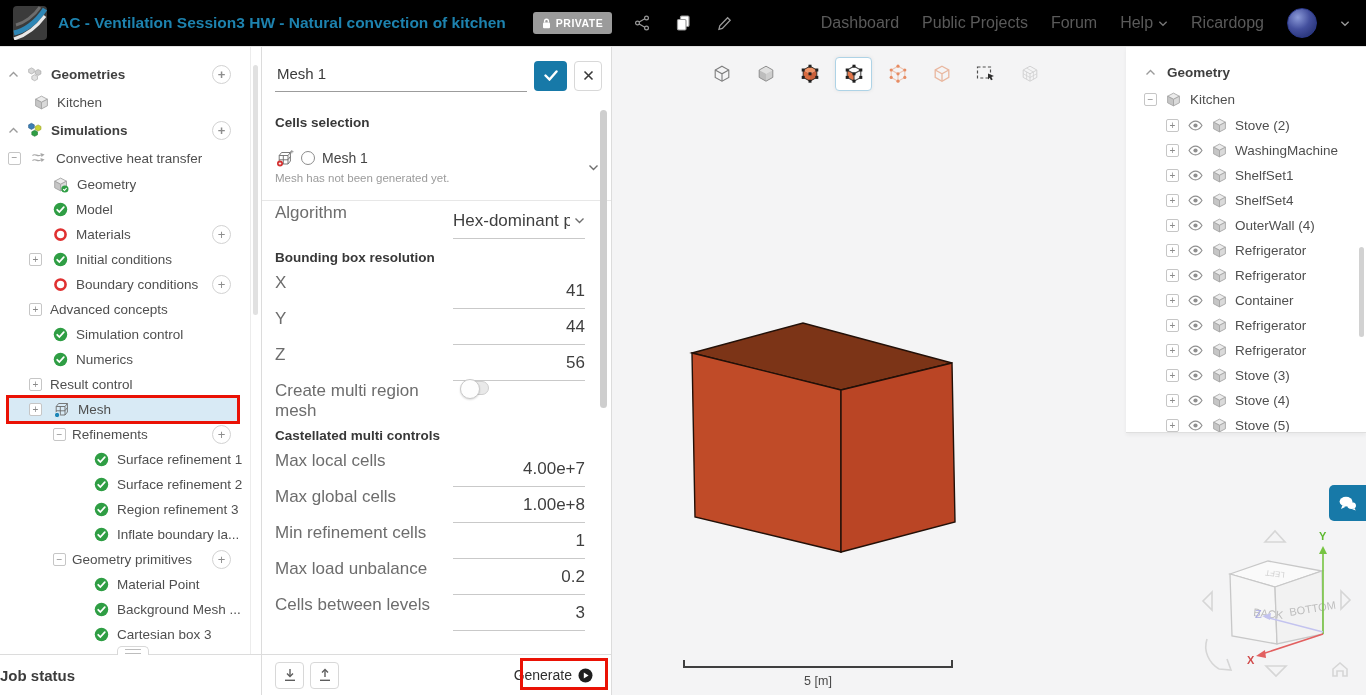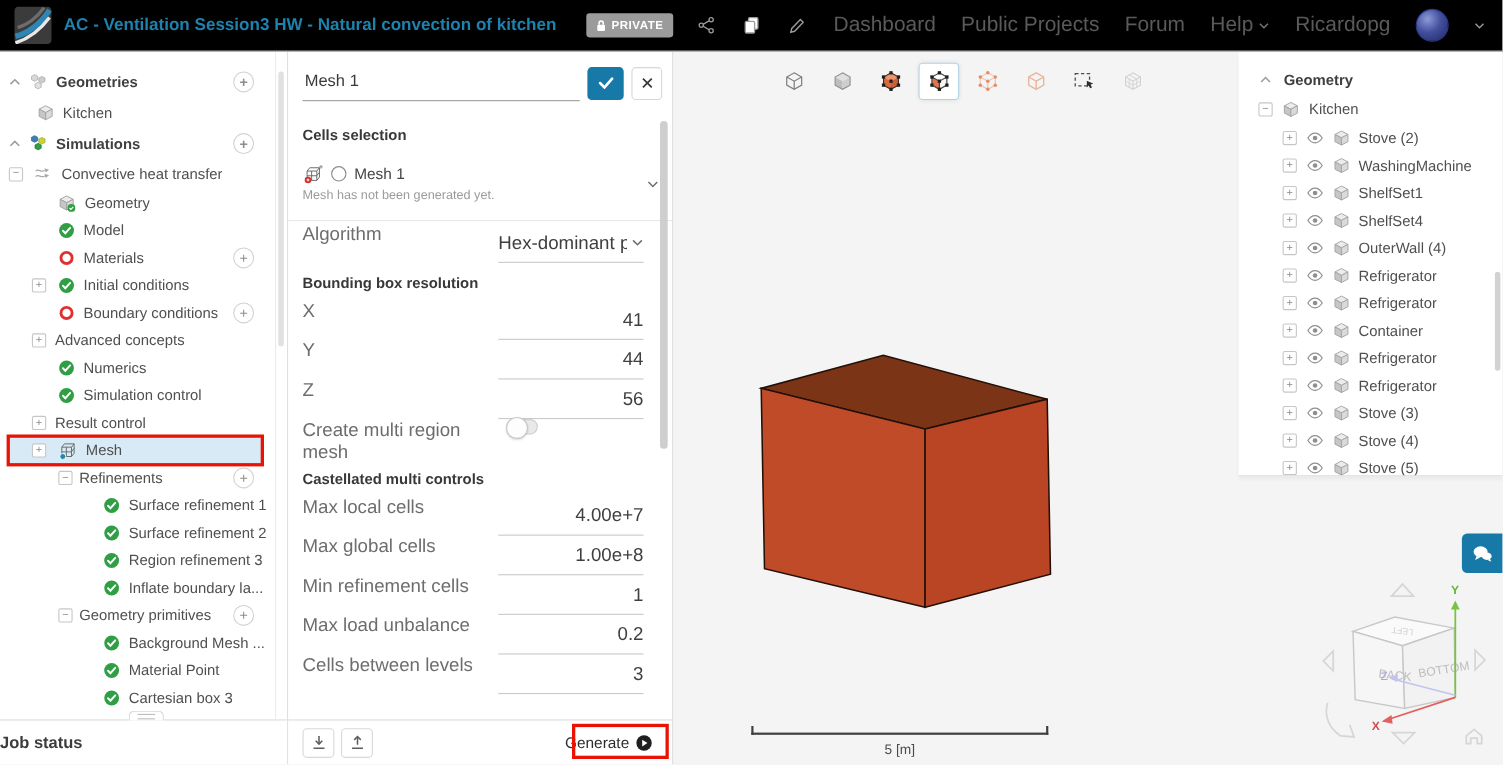--- a/index.html
+++ b/index.html
@@ -6,21 +6,21 @@
   html,body{width:1366px;height:695px;overflow:hidden}
   body{position:relative;font-family:"Liberation Sans",sans-serif;background:#f4f4f5;color:#4a4a4a;-webkit-font-smoothing:antialiased}
   svg{display:block}
 
   
   .topbar{position:absolute;top:0;left:0;right:0;height:47px;background:#000000;border-bottom:1px solid #e2e2e2;display:flex;align-items:center;z-index:40}
   .logo{margin-left:13px;flex:0 0 auto}
   .title{color:#1d82ae;font-weight:700;font-size:15.5px;margin-left:11px;white-space:nowrap}
   .badge{background:#9b9b9b;color:#fff;font-size:10.5px;font-weight:700;letter-spacing:.5px;border-radius:3px;padding:5px 9px;display:flex;gap:5px;align-items:center;margin-left:27px}
   .tb-ico{margin-left:19px;width:22px;height:22px;display:flex;align-items:center;justify-content:center;cursor:pointer}
-  .nav{margin-left:auto;display:flex;align-items:center;gap:23px;font-size:19px;color:#5a5a5a;padding-right:16px}
+  .nav{margin-left:auto;display:flex;align-items:center;gap:23px;font-size:16px;color:#5a5a5a;padding-right:16px}
   .nav-link{display:flex;align-items:center;gap:5px;cursor:pointer;white-space:nowrap}
   .avatar{width:30px;height:30px;border-radius:50%;background:radial-gradient(circle at 35% 30%,#8b9ad8 0%,#44509e 45%,#1c2766 100%);border:1px solid #2c3a8c}
 
   
   .sidebar{position:absolute;top:47px;left:0;width:262px;bottom:0;background:#fff;border-right:1px solid #dcdcdc;z-index:20}
   .tree{position:absolute;top:0;left:0;right:10px;bottom:41px;overflow:hidden;padding-top:13px}
   .trackline{position:absolute;top:0;bottom:41px;right:10px;width:1px;background:#ececec}
   .sb-thumb{position:absolute;right:3px;top:18px;width:5px;height:250px;background:#e1e1e1;border-radius:3px}
   .row{display:flex;align-items:center;height:25px;position:relative;font-size:13.5px;color:#4f4f4f;white-space:nowrap;z-index:0}
   .row.tall{height:28px}
@@ -272,31 +272,31 @@
         <span class="lbl g8">Advanced concepts</span>
       </div>
       <div class="row k-child">
         <span class="expslot"></span>
         <span class="icn g11">
           <svg width="15" height="15" viewBox="0 0 16 16">
             <circle cx="8" cy="8" r="7.2" fill="#2f9e44"></circle>
             <path d="M4.5 8.3l2.3 2.4 4.7-5.2" stroke="#fff" stroke-width="1.9" fill="none" stroke-linecap="round"></path>
           </svg>
         </span>
-        <span class="lbl g8">Numerics</span>
+        <span class="lbl g8">Simulation control</span>
       </div>
       <div class="row k-child">
         <span class="expslot"></span>
         <span class="icn g11">
           <svg width="15" height="15" viewBox="0 0 16 16">
             <circle cx="8" cy="8" r="7.2" fill="#2f9e44"></circle>
             <path d="M4.5 8.3l2.3 2.4 4.7-5.2" stroke="#fff" stroke-width="1.9" fill="none" stroke-linecap="round"></path>
           </svg>
         </span>
-        <span class="lbl g8">Simulation control</span>
+        <span class="lbl g8">Numerics</span>
       </div>
       <div class="row k-childni">
         <span class="exp">+</span>
         <span class="lbl g8">Result control</span>
       </div>
       <div class="row k-child hl annot">
         <span class="exp">+</span>
         <span class="icn g11">
           <svg width="17" height="17" viewBox="0 0 17 17">
             <g fill="none" stroke="#6b6b6b" stroke-width="0.9">
@@ -356,30 +356,30 @@
         <span class="lbl g6">Geometry primitives</span>
         <span class="addc">+</span>
       </div>
       <div class="row k-subchild">
         <span class="icn">
           <svg width="15" height="15" viewBox="0 0 16 16">
             <circle cx="8" cy="8" r="7.2" fill="#2f9e44"></circle>
             <path d="M4.5 8.3l2.3 2.4 4.7-5.2" stroke="#fff" stroke-width="1.9" fill="none" stroke-linecap="round"></path>
           </svg>
         </span>
-        <span class="lbl g8">Background Mesh ...</span>
+        <span class="lbl g8">Material Point</span>
       </div>
       <div class="row k-subchild">
         <span class="icn">
           <svg width="15" height="15" viewBox="0 0 16 16">
             <circle cx="8" cy="8" r="7.2" fill="#2f9e44"></circle>
             <path d="M4.5 8.3l2.3 2.4 4.7-5.2" stroke="#fff" stroke-width="1.9" fill="none" stroke-linecap="round"></path>
           </svg>
         </span>
-        <span class="lbl g8">Material Point</span>
+        <span class="lbl g8">Background Mesh ...</span>
       </div>
       <div class="row k-subchild">
         <span class="icn">
           <svg width="15" height="15" viewBox="0 0 16 16">
             <circle cx="8" cy="8" r="7.2" fill="#2f9e44"></circle>
             <path d="M4.5 8.3l2.3 2.4 4.7-5.2" stroke="#fff" stroke-width="1.9" fill="none" stroke-linecap="round"></path>
           </svg>
         </span>
         <span class="lbl g8">Cartesian box 3</span>
       </div>

